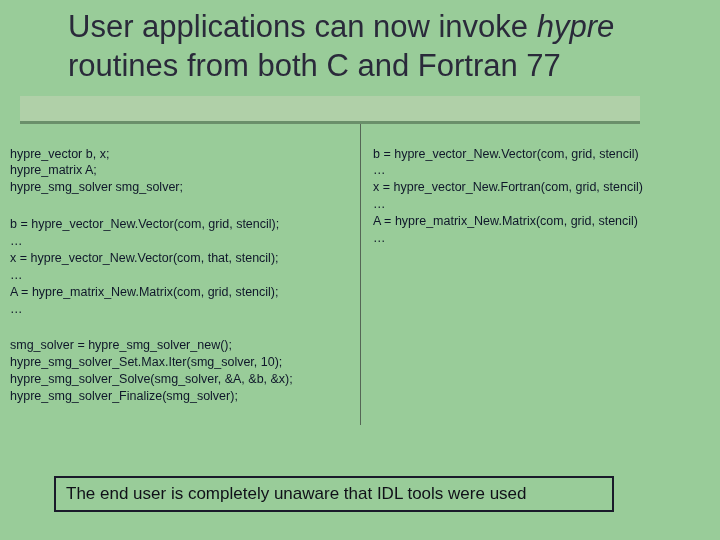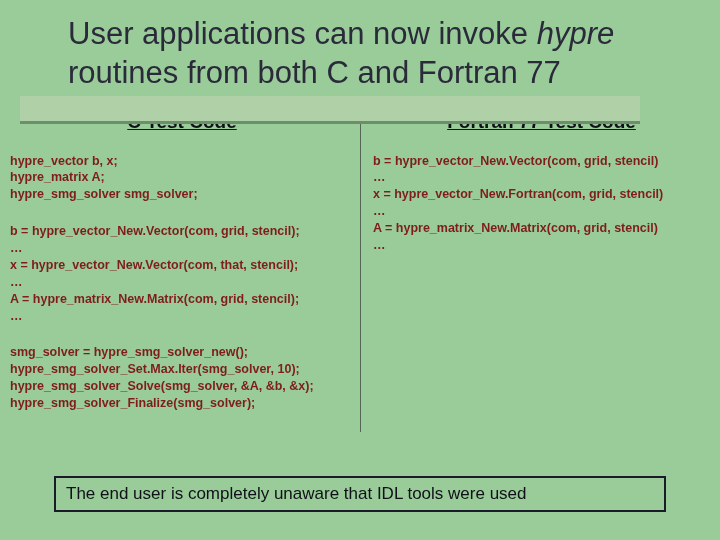--- a/index.html
+++ b/index.html
@@ -25,21 +25,21 @@
     border-bottom: 3px solid #6a8f6a;
     z-index: 0;
   }
   .title {
     position: relative;
     z-index: 1;
     font-size: 31px;
     line-height: 1.25;
     color: #2a2a3a;
     font-weight: 400;
-    padding-top: 15px;
+    padding-top: 8px;
   }
   .title .italic { font-style: italic; }
   .columns {
     display: flex;
     flex-direction: row;
     width: 100%;
     padding: 18px 10px 0 10px;
     gap: 0;
   }
   .col {
@@ -55,31 +55,31 @@
     text-align: center;
     font-size: 19px;
     font-weight: 700;
     text-decoration: underline;
     color: #101018;
     margin-bottom: 20px;
   }
   .code-block {
     font-family: Arial, Helvetica, sans-serif;
     font-size: 12.5px;
-    font-weight: 700;
-    color: #7f1d1d;
+    font-weight: 400;
+    color: #0f172a;
     white-space: pre;
     line-height: 1.35;
     margin-bottom: 20px;
   }
   .footer-box {
     position: absolute;
     left: 54px;
     bottom: 28px;
-    width: 612px;
+    width: 560px;
     border: 2px solid #1a1a2a;
     background: transparent;
     padding: 6px 10px;
     font-size: 17px;
     font-weight: 400;
     color: #101018;
   }
 </style>
 </head>
 <body>

